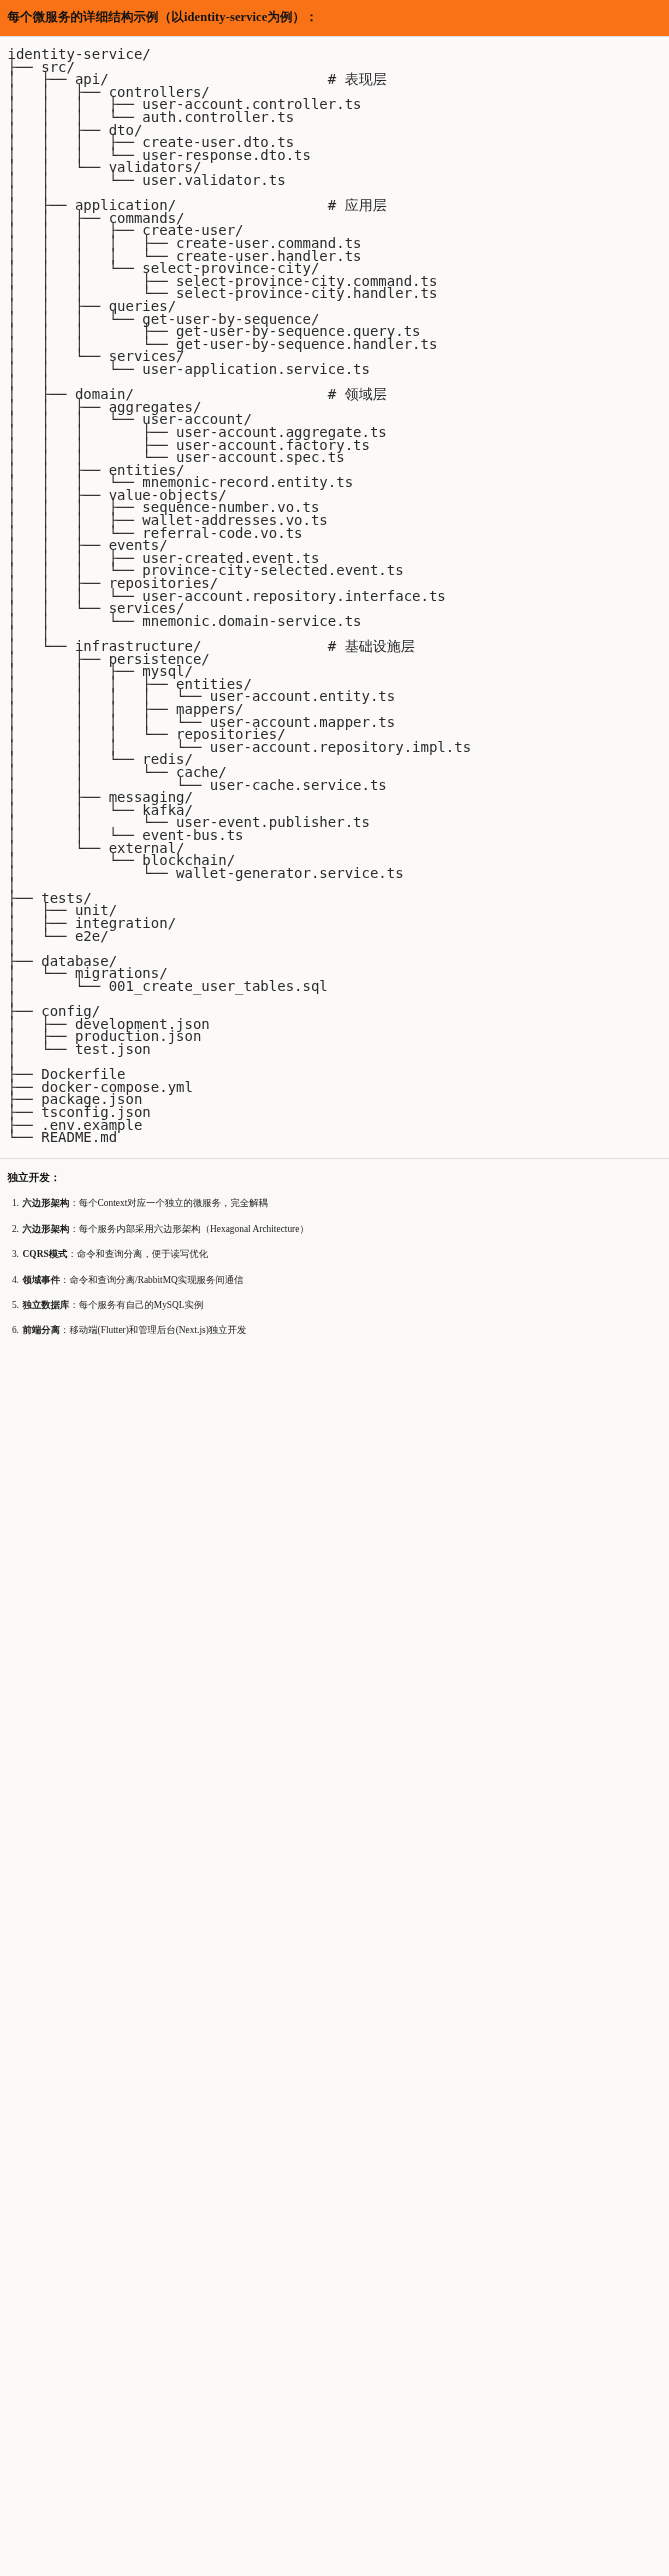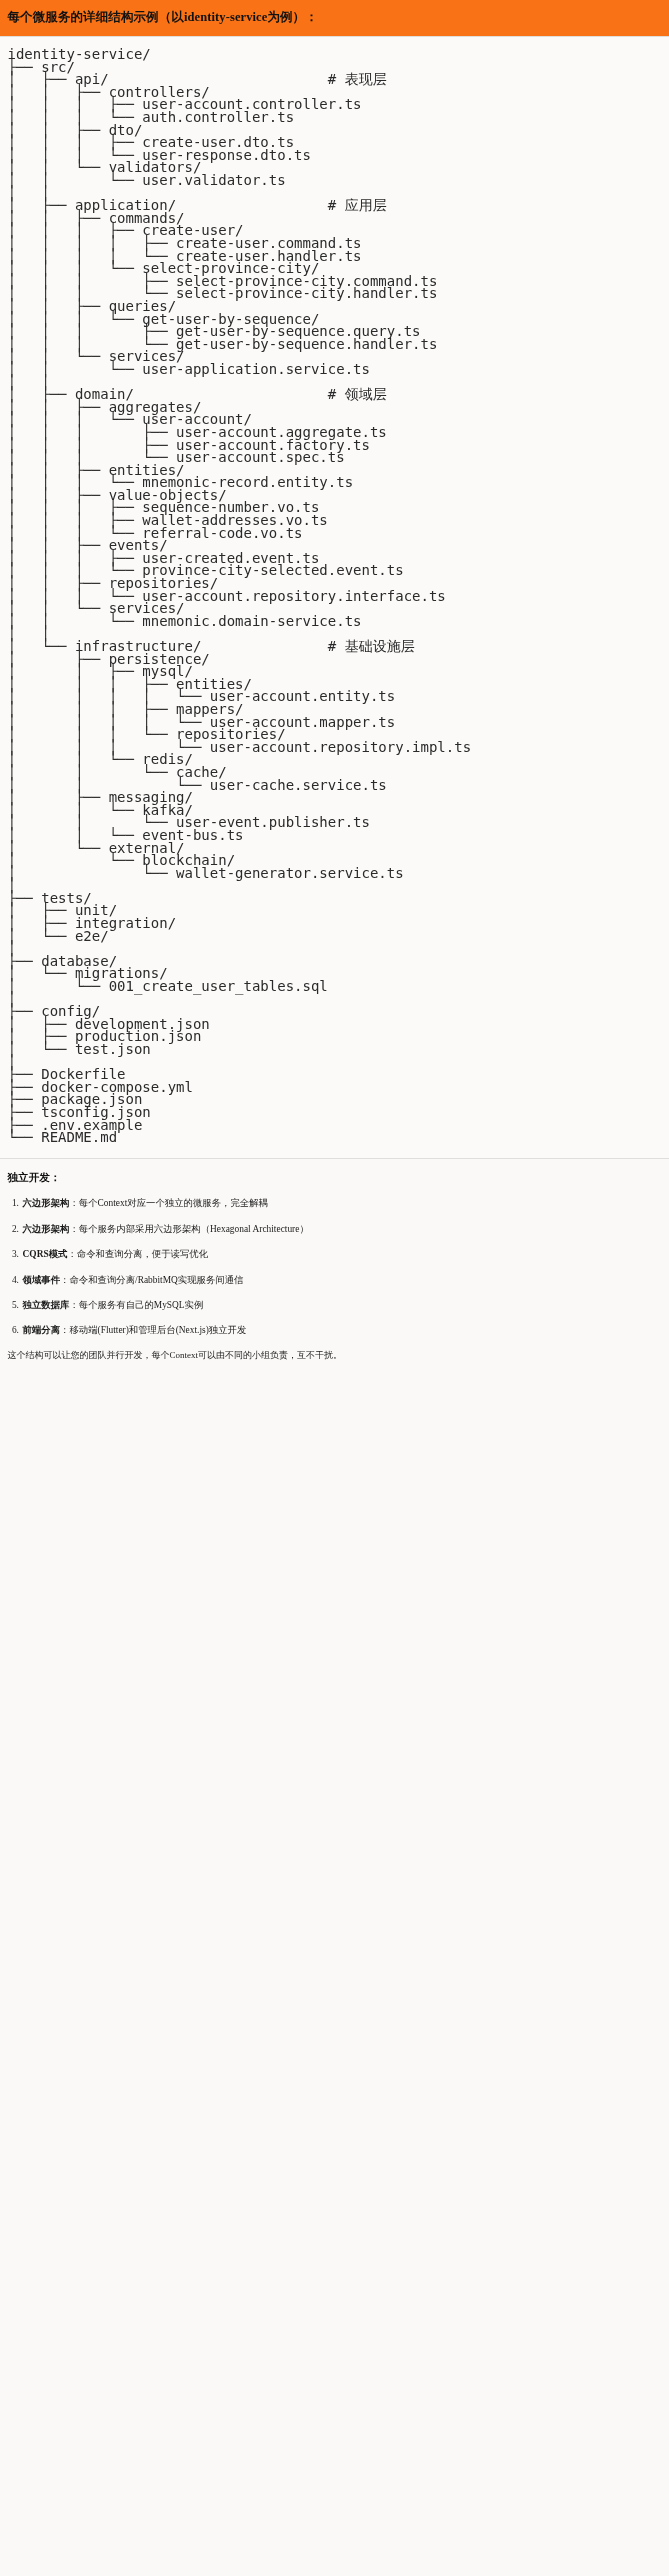--- a/index.html
+++ b/index.html
@@ -174,17 +174,16 @@
   <div class="notes">
     <h2>独立开发：</h2>
     <ol class="key-list">
         <li><span class="k">六边形架构</span><span class="v">：</span><span class="v">每个Context对应一个独立的微服务，完全解耦</span></li>
         <li><span class="k">六边形架构</span><span class="v">：</span><span class="v">每个服务内部采用六边形架构（Hexagonal Architecture）</span></li>
         <li><span class="k">CQRS模式</span><span class="v">：</span><span class="v">命令和查询分离，便于读写优化</span></li>
         <li><span class="k">领域事件</span><span class="v">：</span><span class="v">命令和查询分离/RabbitMQ实现服务间通信</span></li>
         <li><span class="k">独立数据库</span><span class="v">：</span><span class="v">每个服务有自己的MySQL实例</span></li>
         <li><span class="k">前端分离</span><span class="v">：</span><span class="v">移动端(Flutter)和管理后台(Next.js)独立开发</span></li>
       </ol>
-    <p class="closing">这个结构可以让您的团队并行开发，每个Context可以由不同的小组负责，互不干扰。</p>
   </div>
 
 </div>
 
 
 </body></html>

